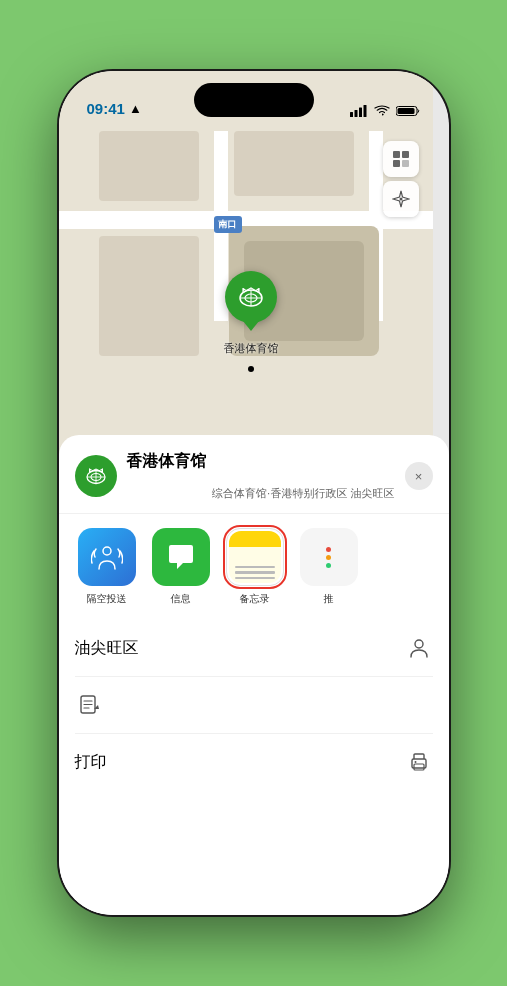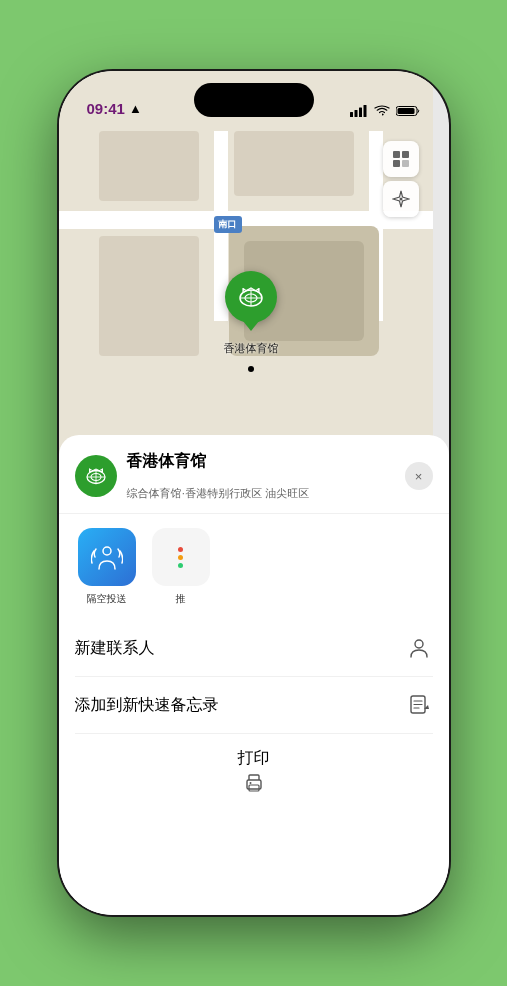--- a/index.html
+++ b/index.html
@@ -54,21 +54,21 @@
       display: flex;
       align-items: flex-end;
       padding: 0 28px 8px;
       justify-content: space-between;
       z-index: 99;
     }
 
     .status-time {
       font-size: 15px;
       font-weight: 600;
-      color: #701a75;
+      color: #0369a1;
     }
 
     .status-icons {
       display: flex;
       align-items: center;
       gap: 6px;
     }
 
     .status-icons svg {
       fill: #000;
@@ -273,20 +273,21 @@
     .location-name {
       font-size: 16px;
       font-weight: 600;
       color: #000;
     }
 
     .location-sub {
       font-size: 11px;
       color: #666;
       margin-top: 14px;
+      text-align: right;
     }
 
     .close-btn {
       width: 28px;
       height: 28px;
       background: #e8e8e8;
       border-radius: 50%;
       display: flex;
       align-items: center;
       justify-content: center;
@@ -381,21 +382,20 @@
     .action-row {
       display: flex;
       align-items: center;
       justify-content: space-between;
       padding: 14px 0;
       border-bottom: 1px solid #f0f0f0;
     }
 
     .action-row:last-child {
       border-bottom: none;
-      flex-direction: column;
     }
 
     .action-label {
       font-size: 16px;
       color: #000;
     }
 
     .action-icon {
       width: 28px;
       height: 28px;
@@ -538,52 +538,69 @@
               <path d="M8 28 Q8 20 16 20 Q24 20 24 28" stroke="#fff" stroke-width="1.5" fill="none" stroke-linecap="round"></path>
               <path d="M4 16 Q2 12 5 8" stroke="#fff" stroke-width="1.5" fill="none" stroke-linecap="round"></path>
               <path d="M28 16 Q30 12 27 8" stroke="#fff" stroke-width="1.5" fill="none" stroke-linecap="round"></path>
               <path d="M1 22 Q-1 16 3 10" stroke="#fff" stroke-width="1.5" fill="none" stroke-linecap="round"></path>
               <path d="M31 22 Q33 16 29 10" stroke="#fff" stroke-width="1.5" fill="none" stroke-linecap="round"></path>
             </svg>
           </div>
           <span class="share-label">隔空投送</span>
         </div>
 
-
-
+        <div class="share-item">
+          <div class="share-icon message">
+            <svg width="32" height="32" viewBox="0 0 32 32" fill="none">
+              <path d="M4 6 Q4 4 6 4 L26 4 Q28 4 28 6 L28 20 Q28 22 26 22 L18 22 L12 28 L12 22 L6 22 Q4 22 4 20 Z" fill="#fff"></path>
+            </svg>
+          </div>
+          <span class="share-label">信息</span>
+        </div>
+
+
+        <div class="share-item">
+          <div class="share-icon notes notes-selected">
+            <div class="notes-icon-content">
+              <div class="notes-line"></div>
+              <div class="notes-line"></div>
+              <div class="notes-line"></div>
+            </div>
+          </div>
+          <span class="share-label">备忘录</span>
+        </div>
 
         <div class="share-item">
           <div class="share-icon more">
             <div class="more-dots">
               <div class="more-dot"></div>
               <div class="more-dot"></div>
               <div class="more-dot"></div>
             </div>
           </div>
           <span class="share-label">推</span>
         </div>
 
       </div>
 
       <div class="action-list">
 
 
         <div class="action-row">
-          <span class="action-label">新建联系人</span>
+          <span class="action-label">油尖旺区</span>
           <div class="action-icon">
             <svg width="22" height="22" viewBox="0 0 22 22" fill="none">
               <circle cx="11" cy="7" r="4" stroke="#555" stroke-width="1.4" fill="none"></circle>
               <path d="M3 20 Q3 13 11 13 Q19 13 19 20" stroke="#555" stroke-width="1.4" fill="none" stroke-linecap="round"></path>
             </svg>
           </div>
         </div>
 
 
         <div class="action-row">
-          <span class="action-label">添加到新快速备忘录</span>
           <div class="action-icon">
             <svg width="22" height="22" viewBox="0 0 22 22" fill="none">
               <rect x="3" y="2" width="14" height="17" rx="2" stroke="#555" stroke-width="1.4" fill="none"></rect>
               <line x1="6" y1="7" x2="14" y2="7" stroke="#555" stroke-width="1.2" stroke-linecap="round"></line>
               <line x1="6" y1="10.5" x2="14" y2="10.5" stroke="#555" stroke-width="1.2" stroke-linecap="round"></line>
               <line x1="6" y1="14" x2="11" y2="14" stroke="#555" stroke-width="1.2" stroke-linecap="round"></line>
               <path d="M16 15 L20 11 L21 15 Z" fill="#555"></path>
             </svg>
           </div>
         </div>

